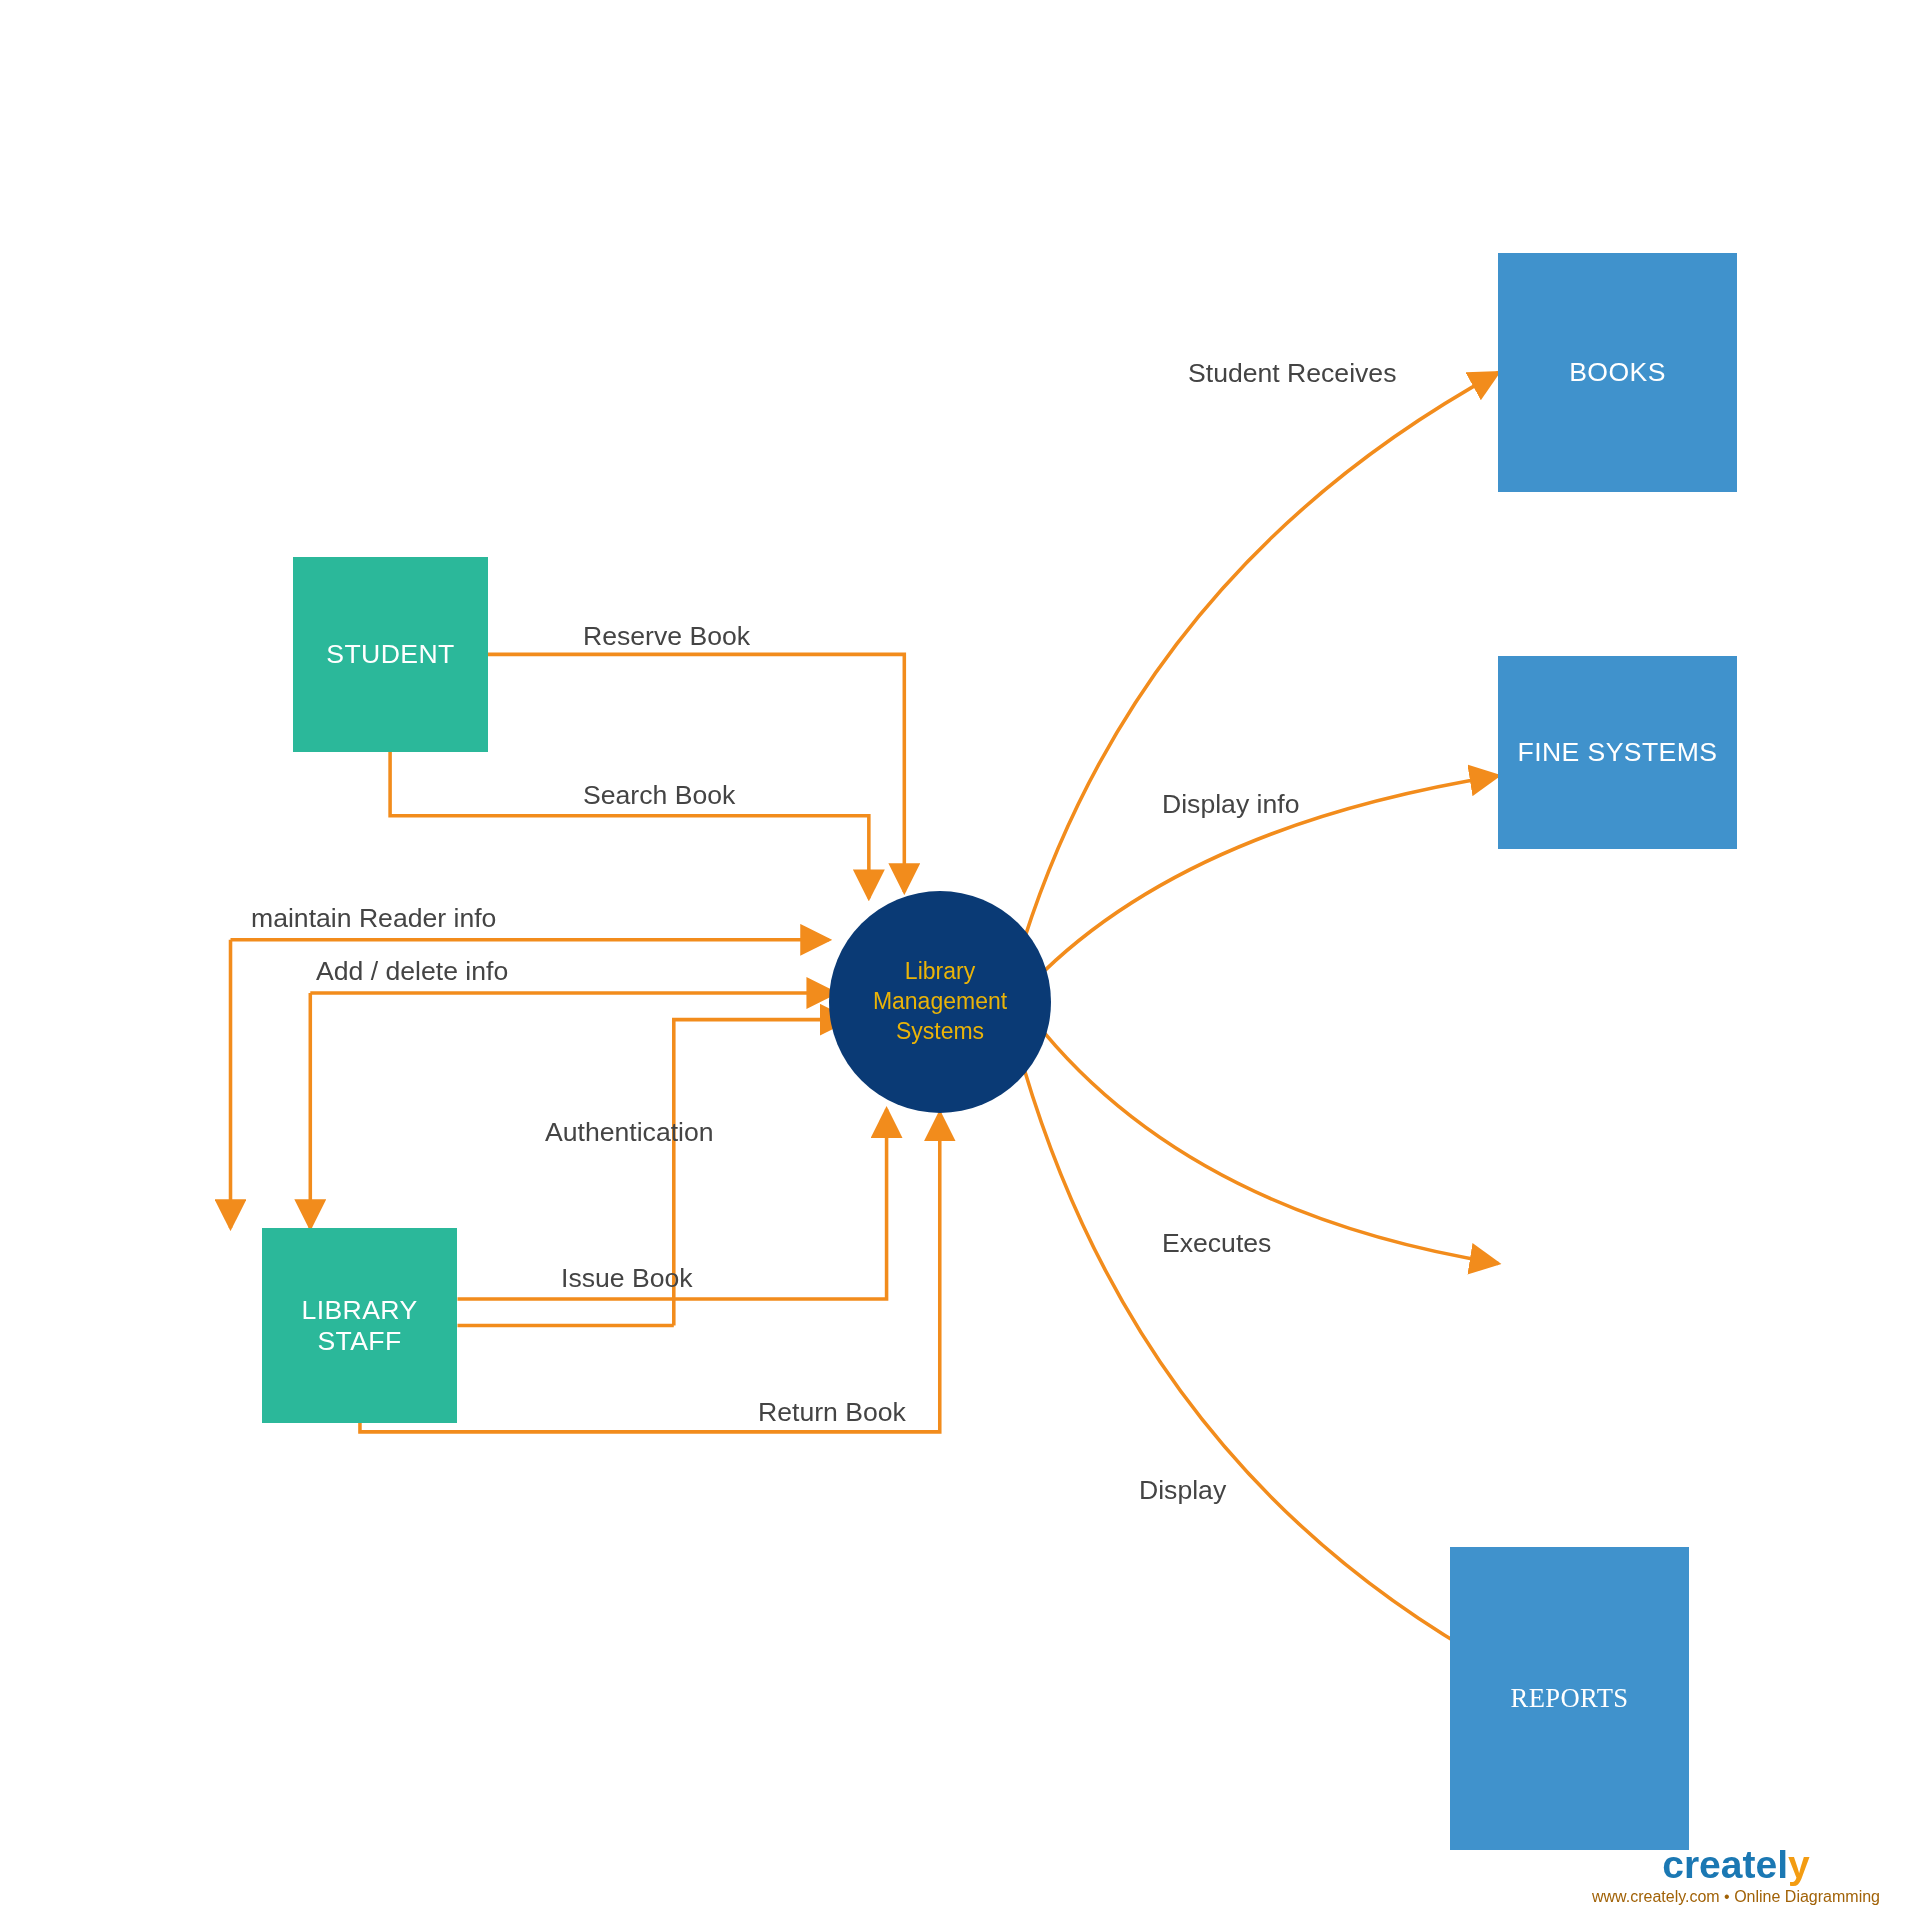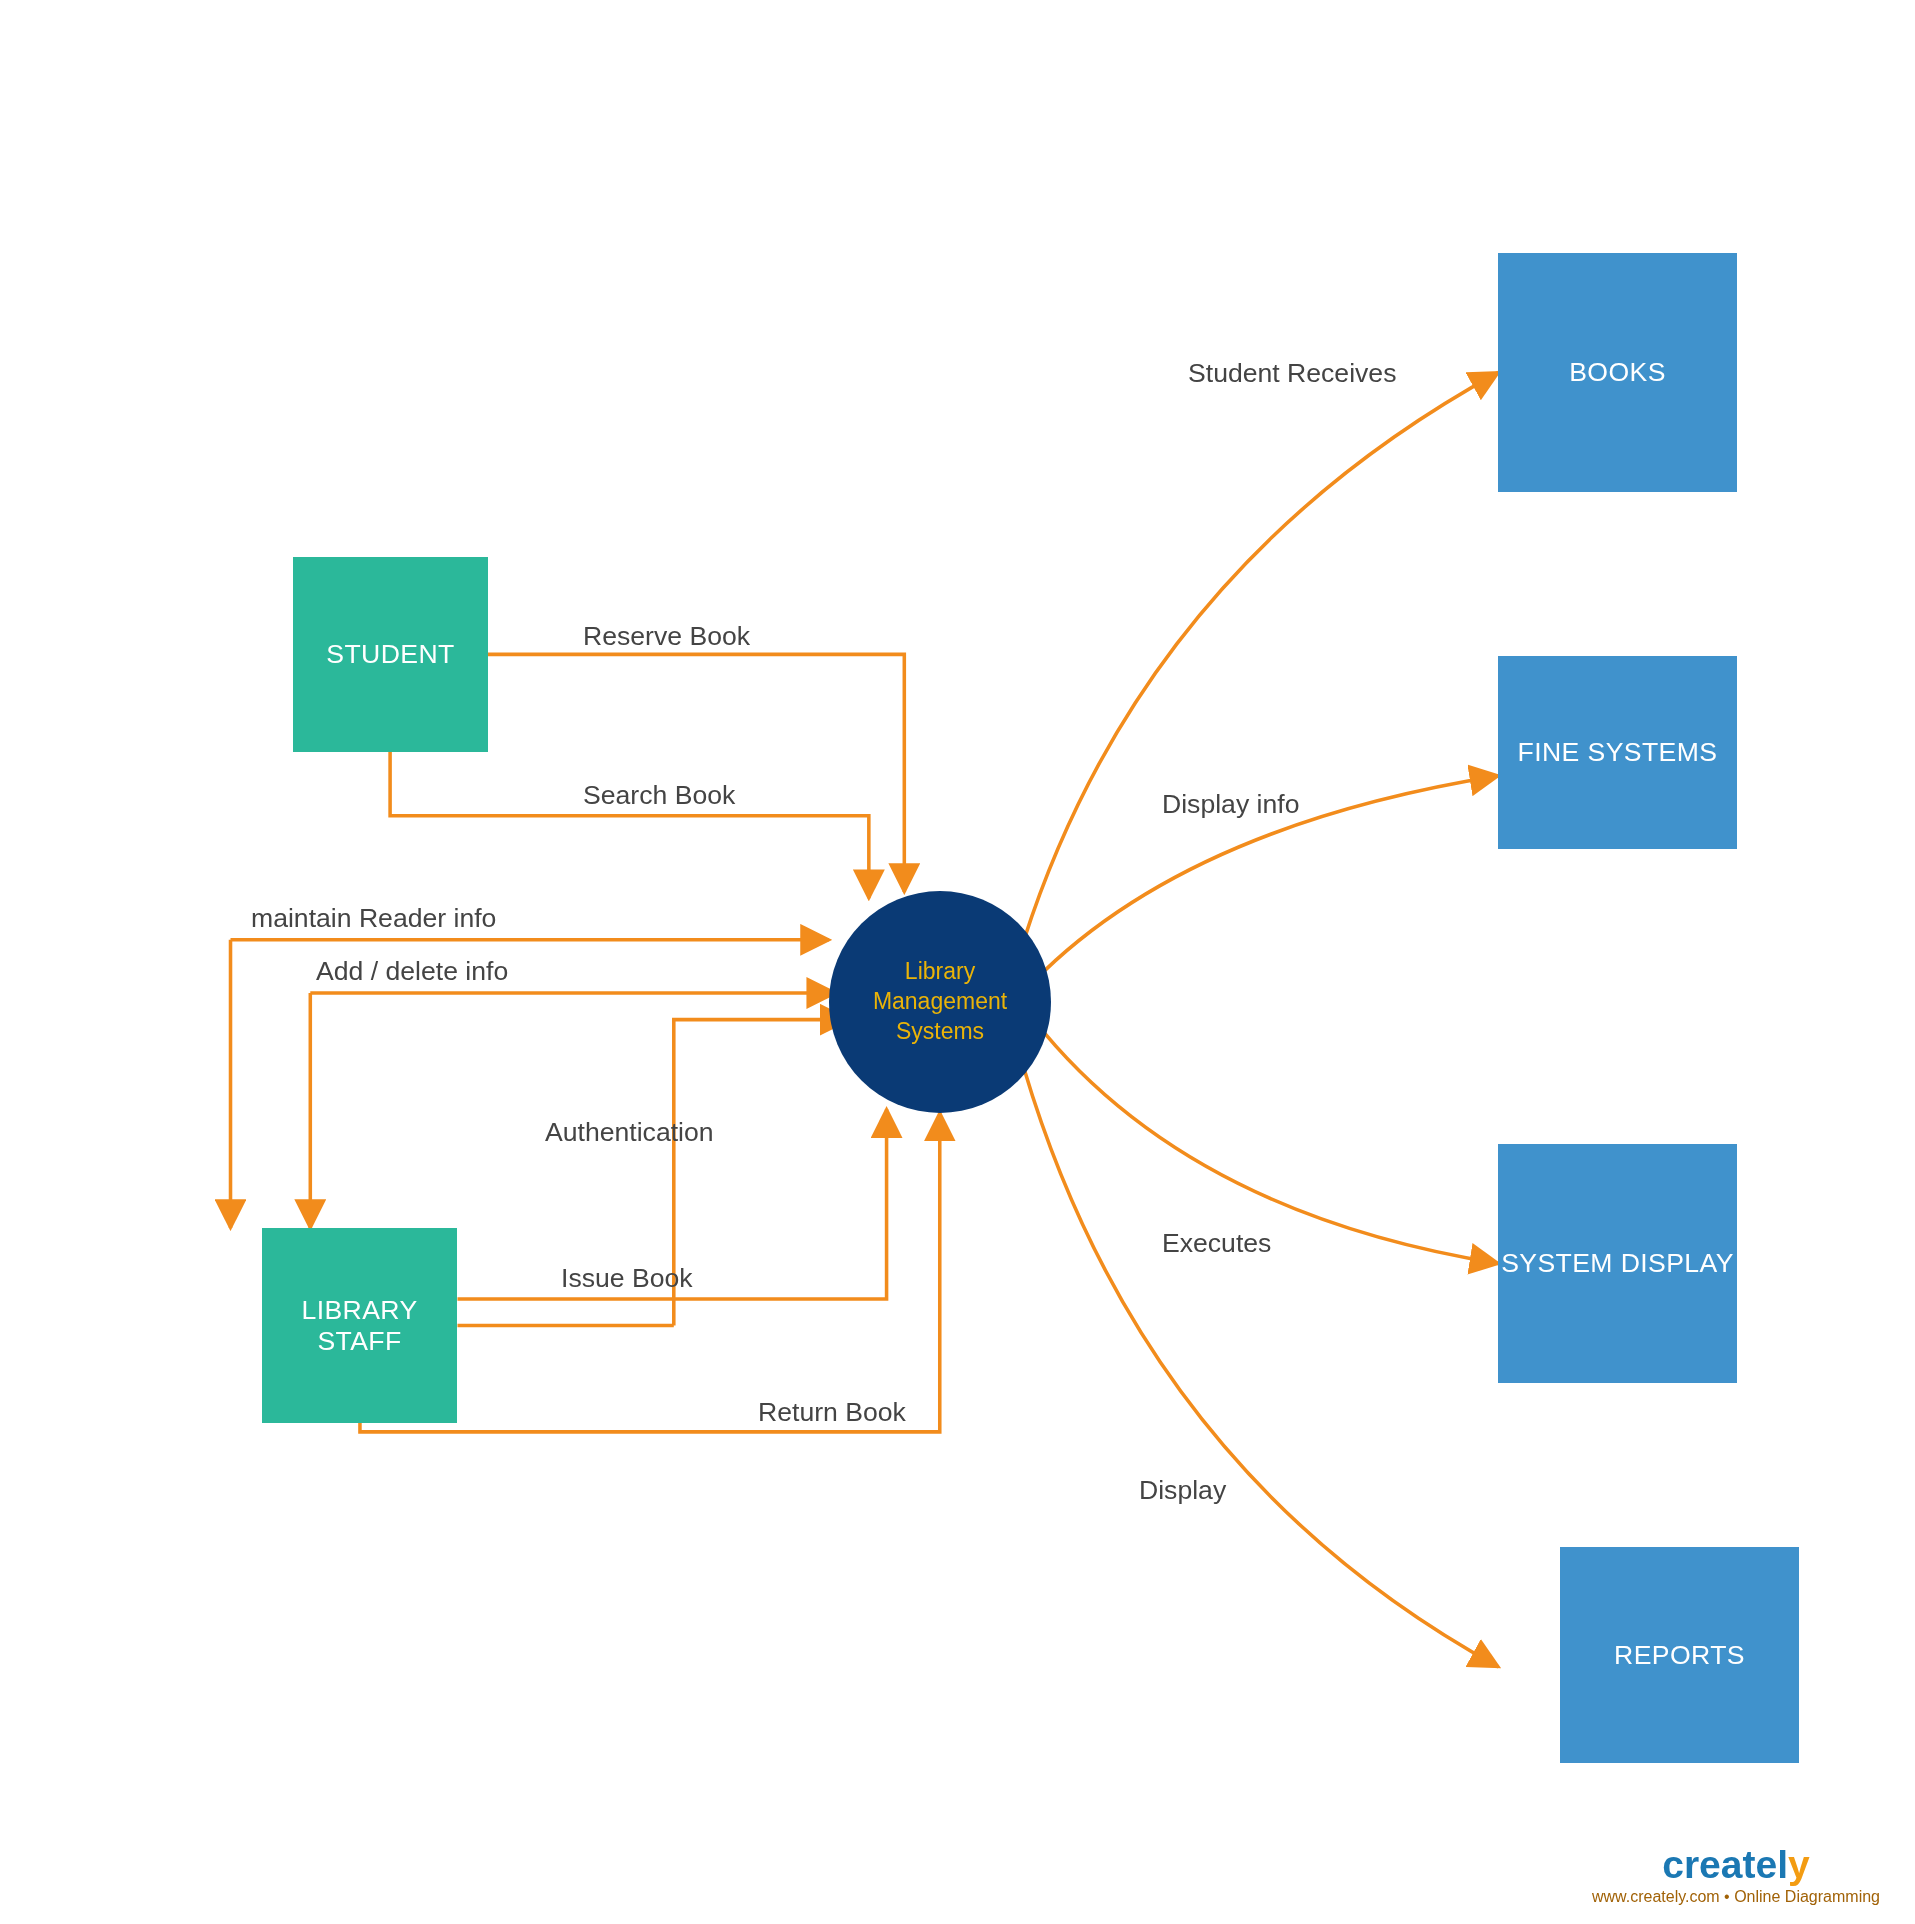--- a/index.html
+++ b/index.html
@@ -54,25 +54,22 @@
   </div>
 
   <div class="node rect-blue" style="left:1498px;top:253px;width:239px;height:239px;">
     <span>BOOKS</span>
   </div>
 
   <div class="node rect-blue" style="left:1498px;top:656px;width:239px;height:193px;">
     <span>FINE SYSTEMS</span>
   </div>
 
-  <div class="node rect-blue" style="left:1498px;top:1144px;width:239px;height:239px;">
-    <span>SYSTEM DISPLAY</span>
-  </div>
 
-  <div class="node rect-blue" style="left:1560px;top:1547px;width:239px;height:216px;">
+  <div class="node rect-blue" style="left:1450px;top:1547px;width:239px;height:303px;font-family:Liberation Serif, serif;">
     <span>REPORTS</span>
   </div>
 
   <div class="edge-label" style="left:583px;top:621px;">Reserve Book</div>
   <div class="edge-label" style="left:583px;top:780px;">Search Book</div>
   <div class="edge-label" style="left:251px;top:903px;">maintain Reader info</div>
   <div class="edge-label" style="left:316px;top:956px;">Add / delete info</div>
   <div class="edge-label" style="left:545px;top:1117px;">Authentication</div>
   <div class="edge-label" style="left:561px;top:1263px;">Issue Book</div>
   <div class="edge-label" style="left:758px;top:1397px;">Return Book</div>

